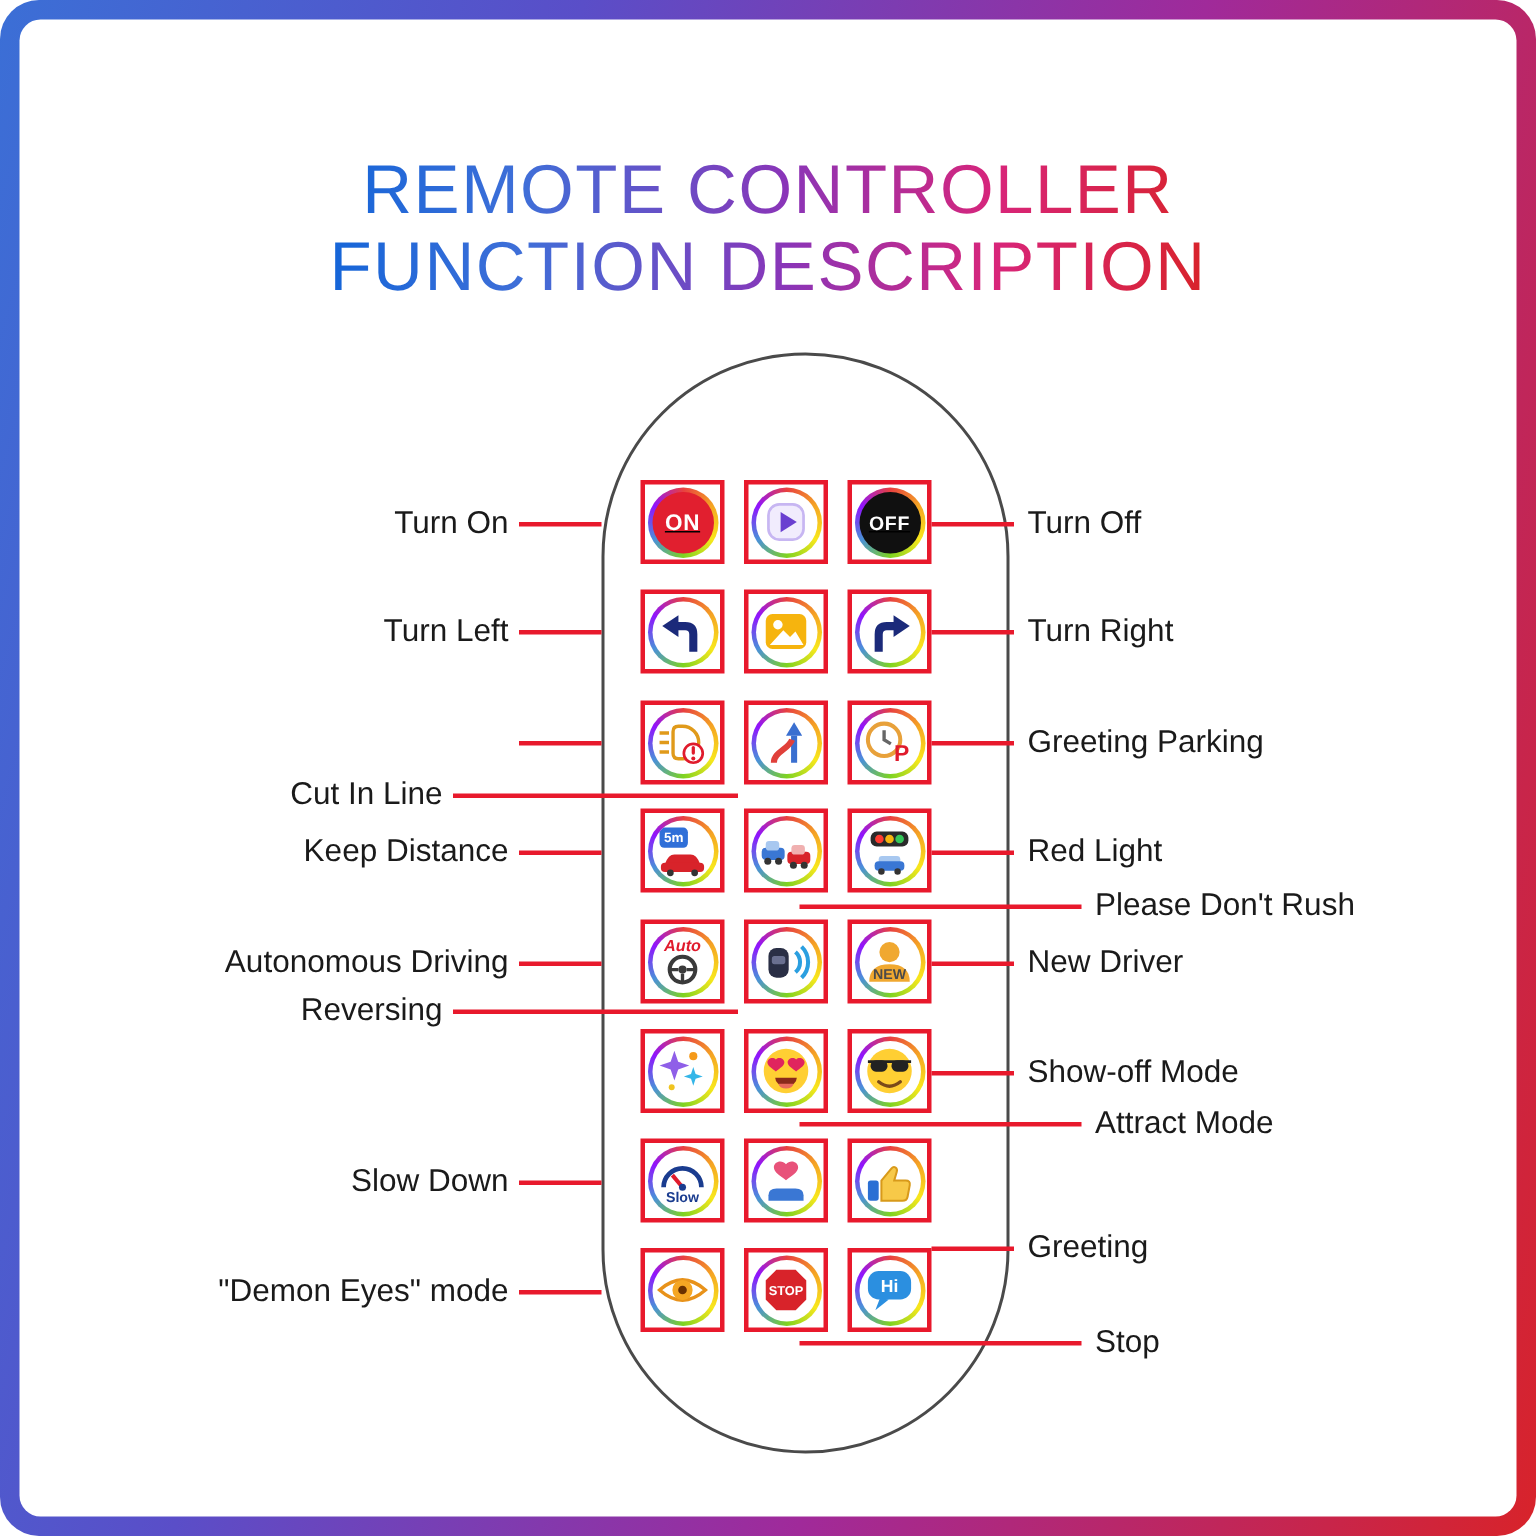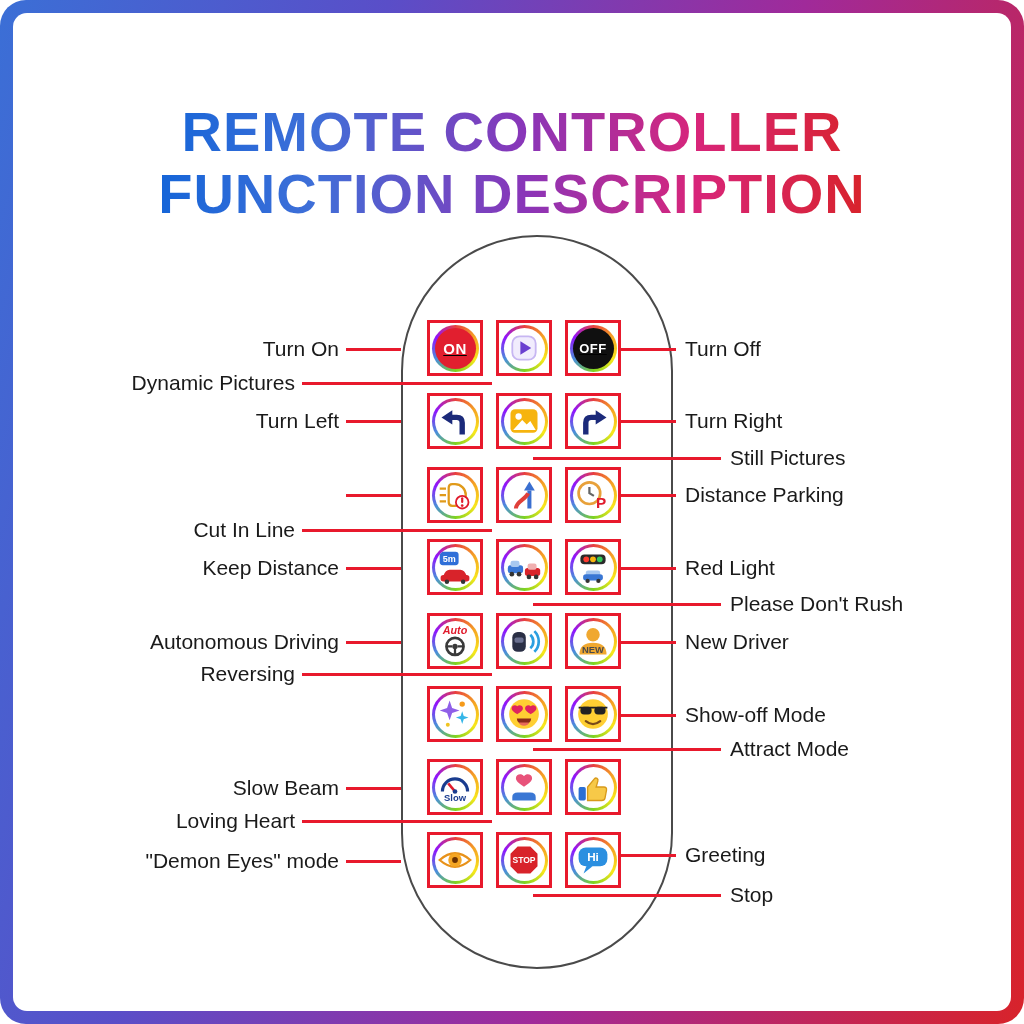--- a/index.html
+++ b/index.html
@@ -1,21 +1,21 @@
 <!DOCTYPE html>
 <html><head>
 <meta charset="utf-8">
 <style>
   html,body{margin:0;padding:0;background:#ffffff;}
   .frame{position:relative;width:1024px;height:1024px;box-sizing:border-box;
     background:linear-gradient(105deg,#3b6fd6 0%,#5a4ec8 30%,#a02a9a 62%,#d8232a 100%);
     border-radius:26px;overflow:hidden;font-family:"Liberation Sans",sans-serif;}
   .canvas{position:absolute;inset:13px;background:#fff;border-radius:14px;}
   .title-wrap{position:absolute;top:88px;left:0;right:0;text-align:center;}
-  .title{display:inline-block;font-weight:bold;font-size:56px;line-height:1.1;letter-spacing:1px;
+  .title{display:inline-block;font-weight:normal;font-size:46px;line-height:1.1;letter-spacing:1px;
     background:linear-gradient(90deg,#1565d8 0%,#3f6fd8 22%,#8a35b8 52%,#d8257a 76%,#d8232a 100%);
     -webkit-background-clip:text;background-clip:text;color:transparent;}
   .remote{position:absolute;left:388px;top:222px;width:272px;height:734px;box-sizing:border-box;
     border:2px solid #4a4a4a;border-radius:136px;background:#fff;}
   .btn{position:absolute;width:56px;height:56px;box-sizing:border-box;border:3px solid #e8192c;
     background:#fff;display:flex;align-items:center;justify-content:center;}
   .ring{width:47px;height:47px;border-radius:50%;
     background:conic-gradient(from 0deg,#e84040,#f5a623,#f8e71c,#7ed321,#4a90d9,#9013fe,#e84040);
     display:flex;align-items:center;justify-content:center;flex:none;}
   .disc{width:41px;height:41px;border-radius:50%;background:#fff;display:flex;align-items:center;
@@ -336,24 +336,20 @@
         <text x="20" y="21.5" text-anchor="middle" font-size="13" font-weight="bold" fill="#fff">Hi</text>
       </svg>
           </div>
     </div>
   </div>
 
   <div class="lbl left p1" style="top:323px">
     <span>Turn On</span>
         <span class="line w55"></span>
   </div>
-  <div class="lbl left p2" style="top:357px">
-    <span>Dynamic Pictures</span>
-        <span class="line w190"></span>
-  </div>
   <div class="lbl left p1" style="top:395px">
     <span>Turn Left</span>
         <span class="line w55"></span>
   </div>
   <div class="lbl left p1" style="top:469px">
         <span class="line w55"></span>
   </div>
   <div class="lbl left p2" style="top:504px">
     <span>Cut In Line</span>
         <span class="line w190"></span>
@@ -364,47 +360,39 @@
   </div>
   <div class="lbl left p1" style="top:616px">
     <span>Autonomous Driving</span>
         <span class="line w55"></span>
   </div>
   <div class="lbl left p2" style="top:648px">
     <span>Reversing</span>
         <span class="line w190"></span>
   </div>
   <div class="lbl left p1" style="top:762px">
-    <span>Slow Beam</span>
-        <span class="line w55"></span>
-  </div>
-  <div class="lbl left p2" style="top:795px">
-    <span>Loving Heart</span>
-        <span class="line w190"></span>
+    <span>Slow Down</span>
+        <span class="line w55"></span>
   </div>
   <div class="lbl left p1" style="top:835px">
     <span>"Demon Eyes" mode</span>
         <span class="line w55"></span>
   </div>
 
   <div class="lbl right p1" style="top:323px">
     <span class="line w55"></span>
         <span>Turn Off</span>
   </div>
   <div class="lbl right p1" style="top:395px">
     <span class="line w55"></span>
         <span>Turn Right</span>
   </div>
-  <div class="lbl right p2" style="top:432px">
-    <span class="line w188"></span>
-        <span>Still Pictures</span>
-  </div>
   <div class="lbl right p1" style="top:469px">
     <span class="line w55"></span>
-        <span>Distance Parking</span>
+        <span>Greeting Parking</span>
   </div>
   <div class="lbl right p1" style="top:542px">
     <span class="line w55"></span>
         <span>Red Light</span>
   </div>
   <div class="lbl right p2" style="top:578px">
     <span class="line w188"></span>
         <span>Please Don't Rush</span>
   </div>
   <div class="lbl right p1" style="top:616px">
@@ -412,21 +400,21 @@
         <span>New Driver</span>
   </div>
   <div class="lbl right p2" style="top:723px">
     <span class="line w188"></span>
         <span>Attract Mode</span>
   </div>
   <div class="lbl right p1" style="top:689px">
     <span class="line w55"></span>
         <span>Show-off Mode</span>
   </div>
-  <div class="lbl right p1" style="top:829px">
+  <div class="lbl right p1" style="top:806px">
     <span class="line w55"></span>
         <span>Greeting</span>
   </div>
   <div class="lbl right p2" style="top:869px">
     <span class="line w188"></span>
         <span>Stop</span>
   </div>
 
 </div>
 </div>

